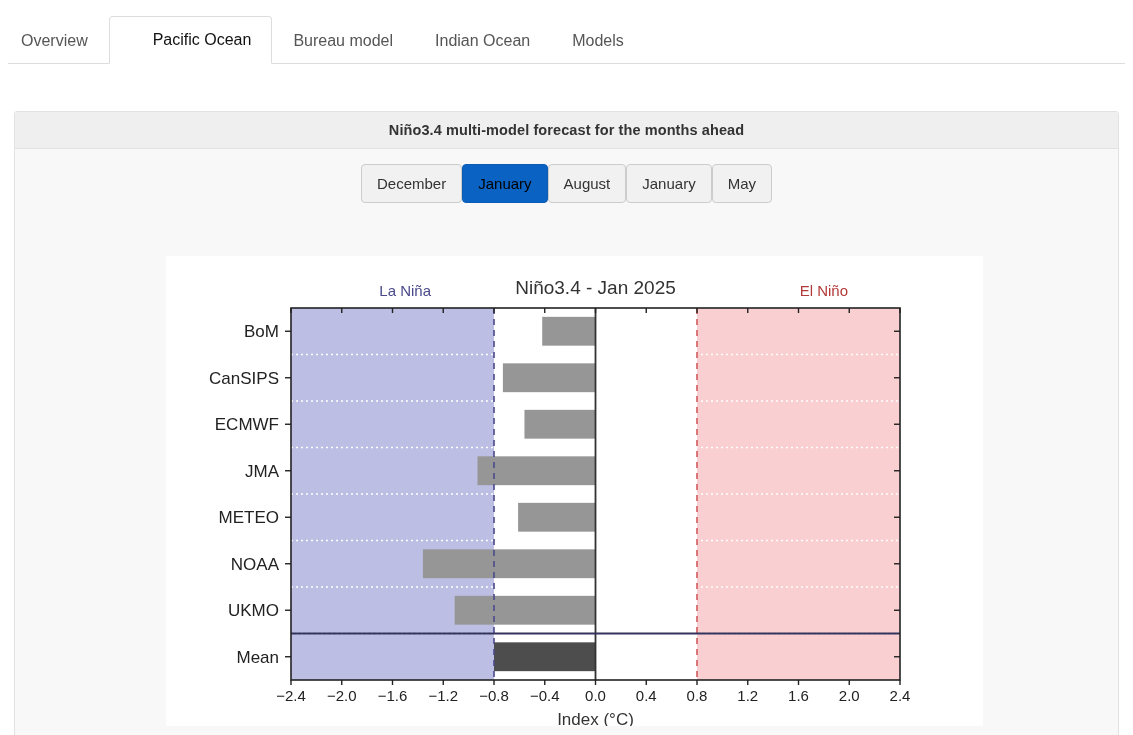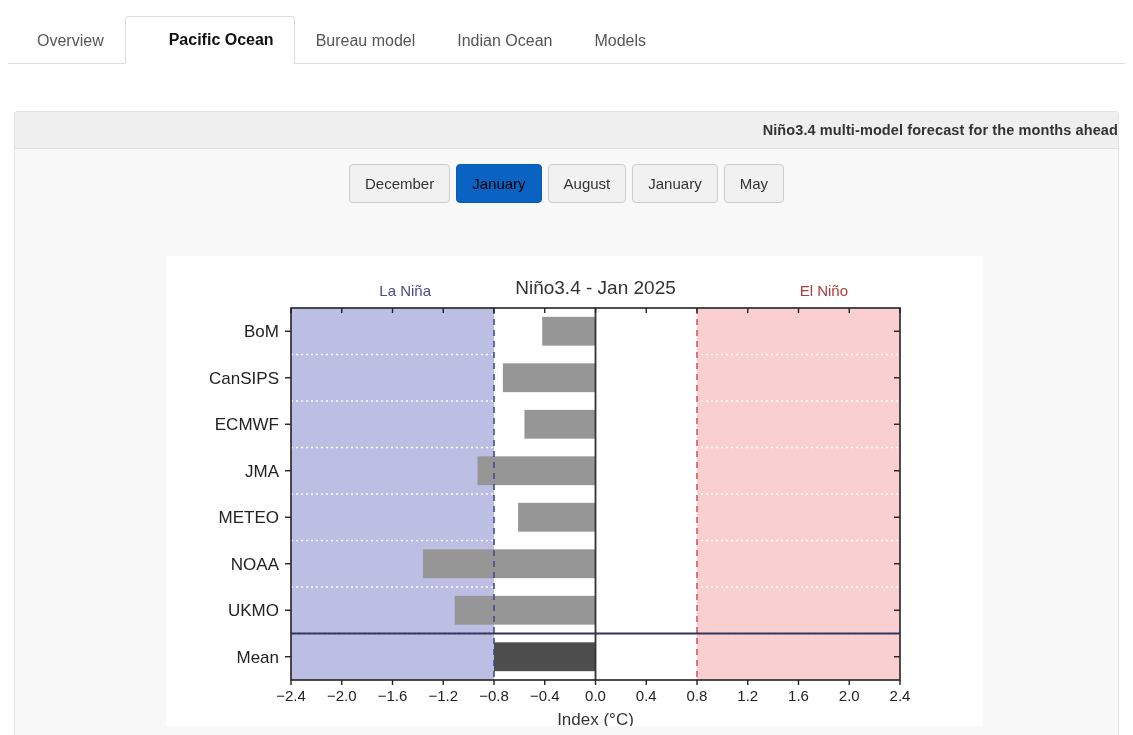--- a/index.html
+++ b/index.html
@@ -28,42 +28,42 @@
   .tabbar-underline {
     position: absolute;
     left: 8px;
     right: 8px;
     bottom: 0;
     height: 1px;
     background: #dddddd;
   }
   .tabs {
     position: absolute;
-    left: 16px;
+    left: 0;
     bottom: 0;
     display: flex;
     align-items: flex-end;
     height: 64px;
   }
   .tab {
     font-size: 16px;
     color: #555555;
     padding: 10px 20px 13px 20px;
     line-height: 20px;
     cursor: pointer;
     white-space: nowrap;
     border: 1px solid transparent;
     border-bottom: none;
     background: transparent;
     position: relative;
     box-sizing: border-box;
   }
   .tab.active {
     color: #111111;
-    font-weight: bold;
+    font-weight: normal;
     background: #ffffff;
     border: 1px solid #dddddd;
     border-bottom: 1px solid #ffffff;
     border-radius: 4px 4px 0 0;
     z-index: 3;
     padding-top: 13px;
     padding-bottom: 13px;
     margin-bottom: 0px;
     padding-left: 43px;
   }
@@ -79,40 +79,39 @@
     border-radius: 3px;
     background: #f8f8f8;
     overflow: hidden;
   }
   .panel-heading {
     background: #efefef;
     border-bottom: 1px solid #e2e2e2;
     height: 36px;
     display: flex;
     align-items: center;
-    justify-content: flex-end;
+    justify-content: center;
   }
   .panel-title {
     font-size: 14.5px;
     font-weight: bold;
     color: #333333;
     letter-spacing: 0.1px;
   }
   .panel-body {
     background: #f8f8f8;
     padding: 0;
     position: relative;
     height: 589px;
   }
 
   
   .month-row {
     display: flex;
     justify-content: center;
-    gap: 6px;
     padding-top: 15px;
   }
   .month-btn {
     font-size: 15px;
     color: #333333;
     background: #f1f1f1;
     border: 1px solid #cccccc;
     border-radius: 4px;
     padding: 9px 15px;
     line-height: 19px;

